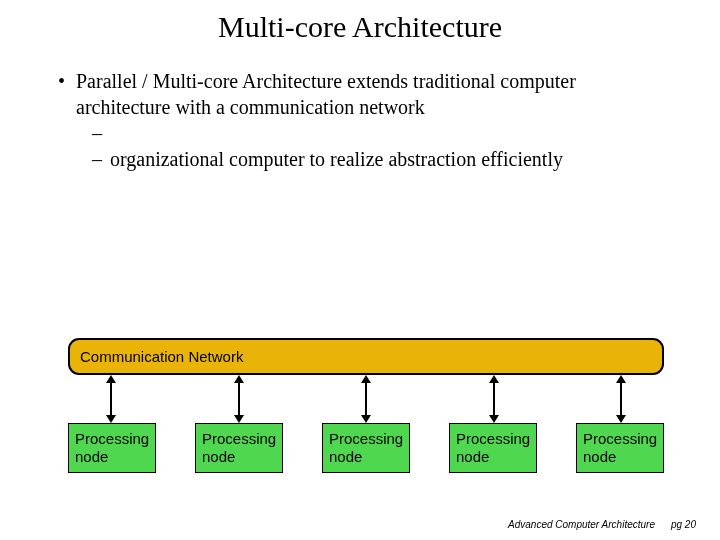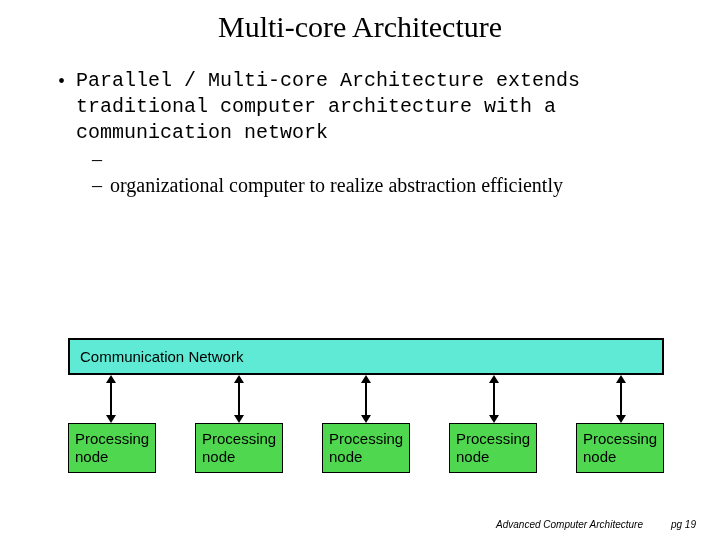--- a/index.html
+++ b/index.html
@@ -18,21 +18,21 @@
     font-weight: normal;
   }
   .body-text {
     font-size: 20px;
     line-height: 1.3;
     padding: 24px 0 0 58px;
     width: 640px;
   }
   .bullet-row { display: flex; }
   .bullet-mark { width: 18px; flex-shrink: 0; }
-  .bullet-content { flex: 1; font-family: Liberation Mono, monospace; }
+  .bullet-content { flex: 1; }
   .sub { padding-left: 34px; }
   .dash-row { display: flex; }
   .dash-mark { width: 18px; flex-shrink: 0; }
   .diagram {
     position: absolute;
     left: 68px;
     top: 338px;
     width: 596px;
   }
   .comm-net {
@@ -90,21 +90,21 @@
     line-height: 1.2;
   }
   .footer {
     position: absolute;
     bottom: 10px;
     right: 24px;
     font-family: Arial, Helvetica, sans-serif;
     font-size: 10px;
     font-style: italic;
     display: flex;
-    gap: 28px;
+    gap: 16px;
   }
 </style>
 </head>
 <body>
 
 <h1 class="title">Multi-core Architecture</h1>
 
 <div class="body-text">
   <div class="bullet-row">
     <div class="bullet-mark">•</div>
@@ -115,21 +115,21 @@
       <div class="dash-mark">–</div>
     </div>
     <div class="dash-row">
       <div class="dash-mark">–</div>
       <div>organizational computer to realize abstraction efficiently</div>
     </div>
   </div>
 </div>
 
 <div class="diagram">
-  <div class="comm-net" id="comm-net" style="background: #5eead4;">Communication Network</div>
+  <div class="comm-net" id="comm-net" style="background: #eab308; border-radius: 11px;">Communication Network</div>
 
   <div class="arrows-row">
     <div class="arrow">
         <div class="head-up"></div>
         <div class="shaft"></div>
         <div class="head-down"></div>
       </div>
     <div class="arrow">
         <div class="head-up"></div>
         <div class="shaft"></div>
@@ -156,14 +156,14 @@
     <div class="node" style="background: rgb(79, 216, 79);">Processing<br>node</div>
     <div class="node" style="background: rgb(79, 216, 79);">Processing<br>node</div>
     <div class="node" style="background: rgb(79, 216, 79);">Processing<br>node</div>
     <div class="node" style="background: rgb(79, 216, 79);">Processing<br>node</div>
     <div class="node" style="background: rgb(79, 216, 79);">Processing<br>node</div>
   </div>
 </div>
 
 <div class="footer">
   <span>Advanced Computer Architecture</span>
-  <span>pg 19</span>
+  <span>pg 20</span>
 </div>
 
 </body></html>

